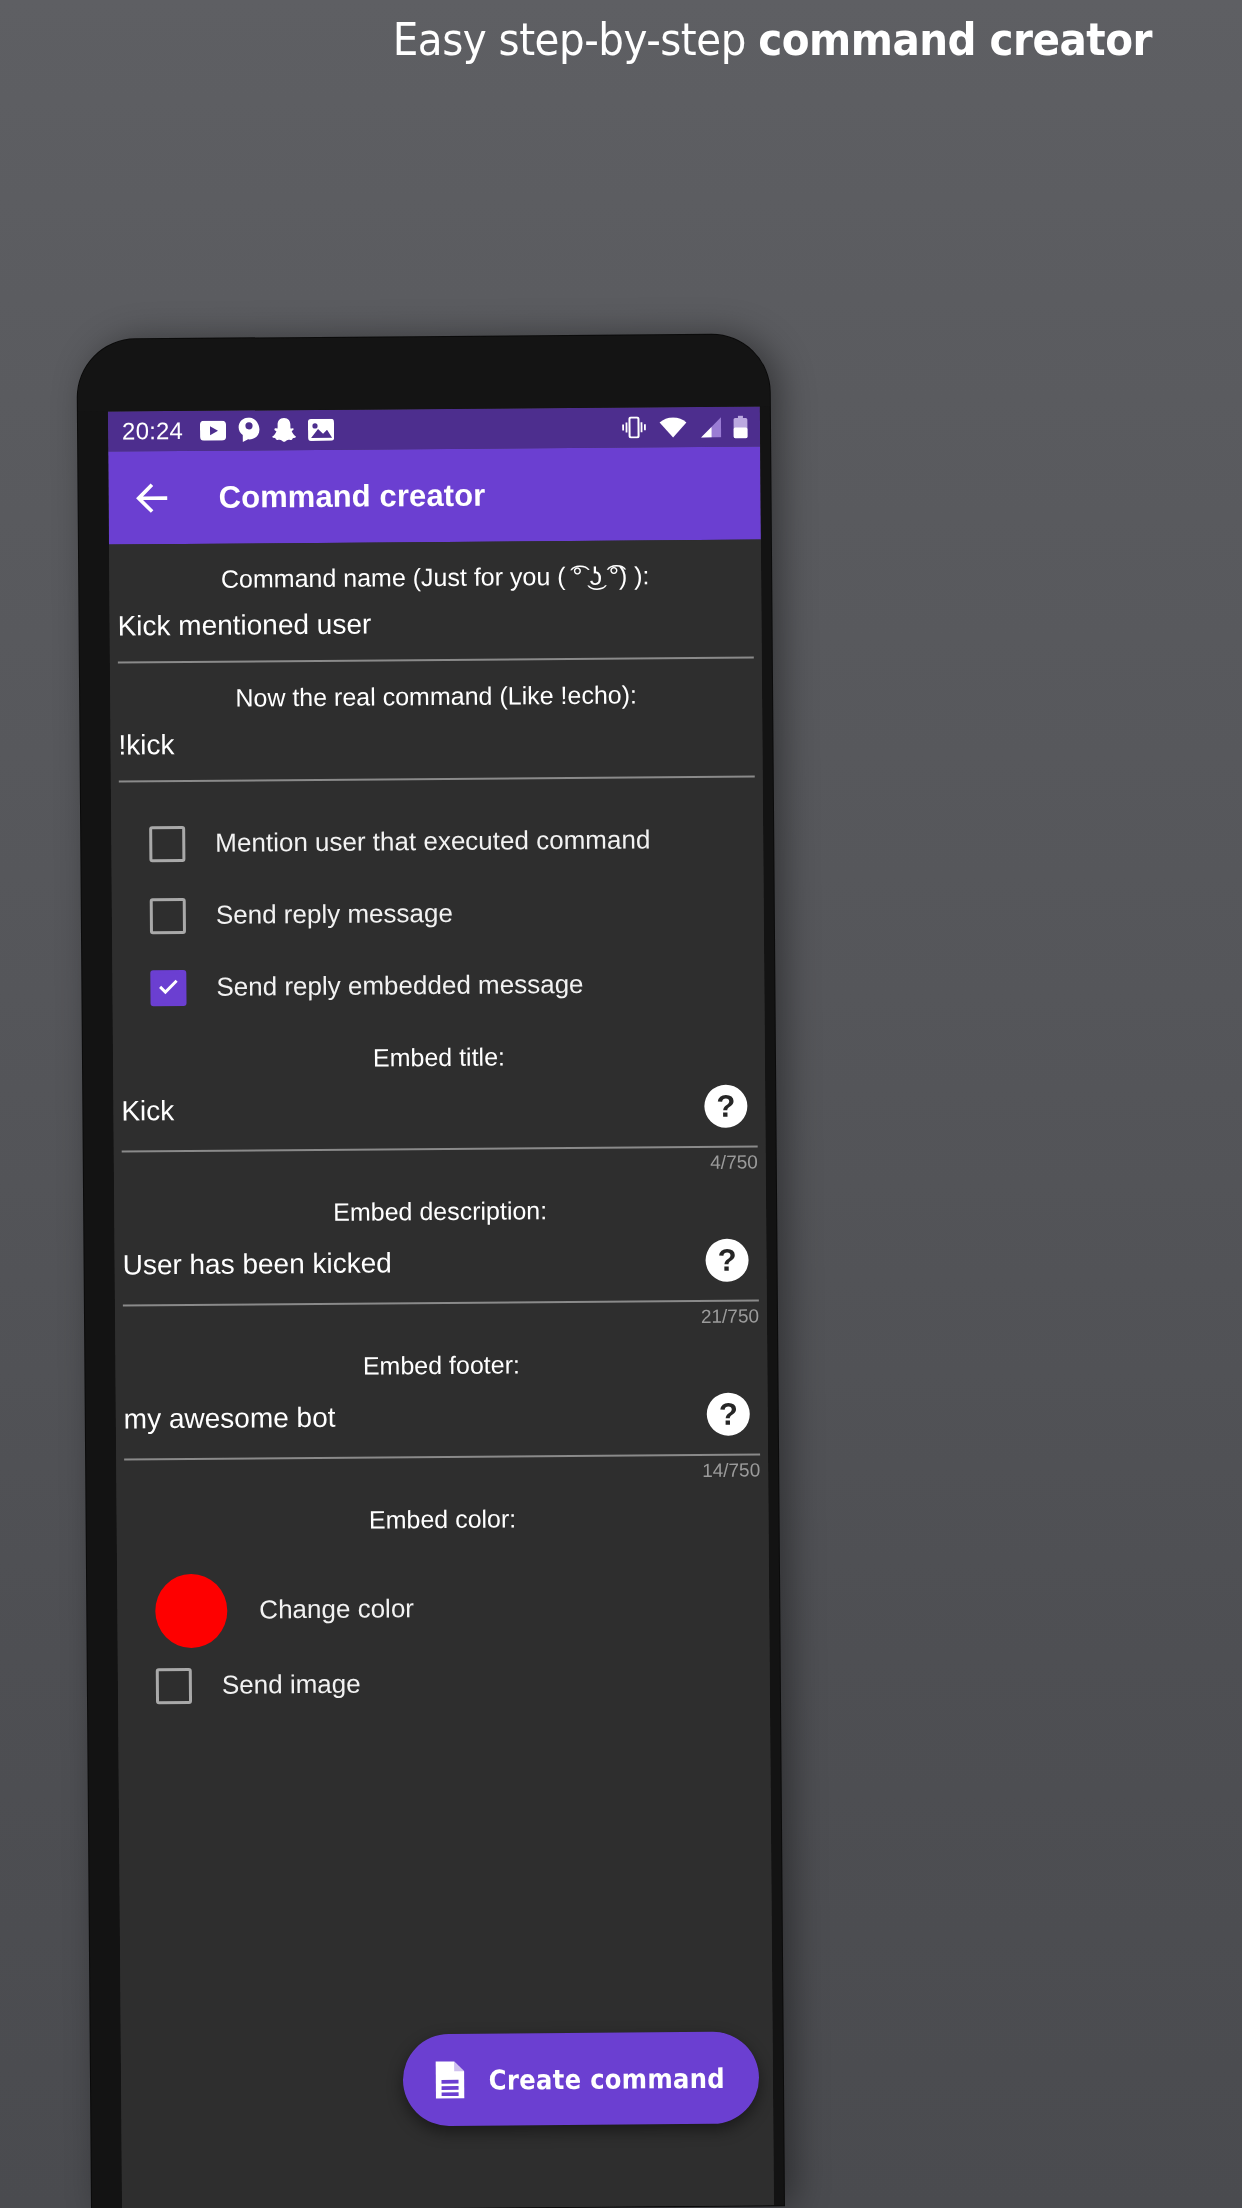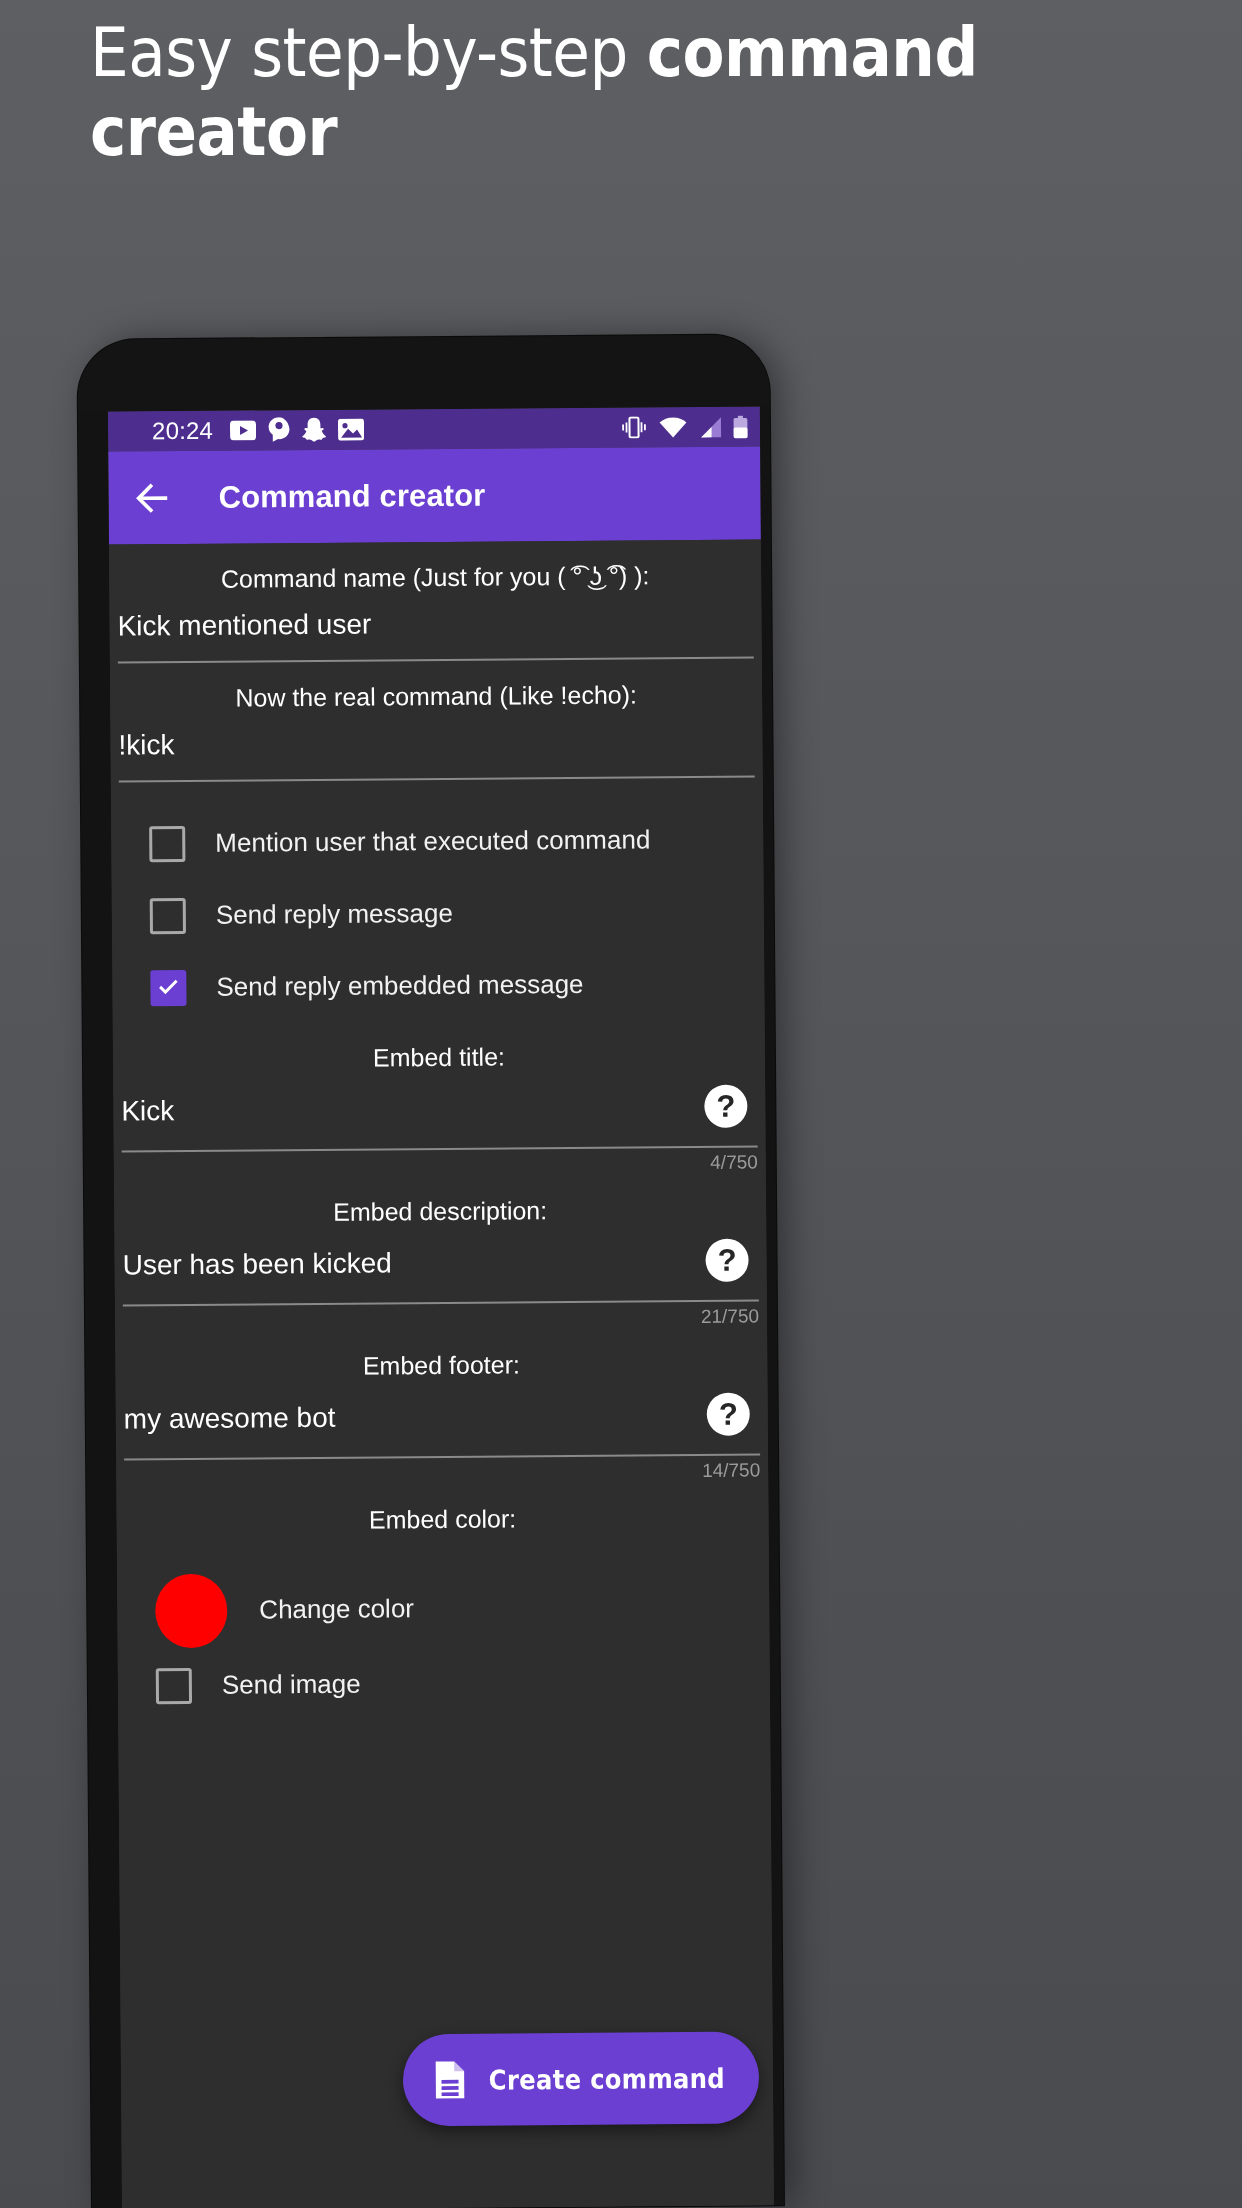--- a/index.html
+++ b/index.html
@@ -15,23 +15,23 @@
     background: linear-gradient(180deg, #5e5f63 0%, #5a5b5f 18%, #55565a 45%, #4e4f53 75%, #4a4b4f 100%);
     position: relative;
   }
 
   
   .promo-headline {
     position: absolute;
     top: 14px;
     left: 0;
     width: 1242px;
-    text-align: left;
-    color: #ffffff;
-    font-size: 68px;
+    text-align: right;
+    color: #ffffff;
+    font-size: 45px;
     line-height: 1.16;
     letter-spacing: -0.5px;
     font-family: "DejaVu Sans Condensed", "Liberation Sans Narrow", "Liberation Sans", sans-serif;
     font-stretch: condensed;
     padding: 0 90px;
   }
   .promo-headline .hl-strong { font-weight: 700; }
   .promo-headline .hl-light  { font-weight: 400; }
 
   
@@ -72,21 +72,20 @@
     display: flex;
     align-items: center;
     padding: 0 12px 0 14px;
     color: #ffffff;
   }
   .status-time {
     font-size: 24px;
     font-weight: 400;
     letter-spacing: 0.2px;
     margin-right: 17px;
-    margin-left: 30px;
   }
   .status-notifs { display: flex; align-items: center; gap: 12px; flex: 1; }
   .status-sys { display: flex; align-items: center; gap: 11px; }
   .sb-ico { display: block; }
 
   
   .app-bar {
     height: 93px;
     background: #6b3fd1;
     display: flex;

